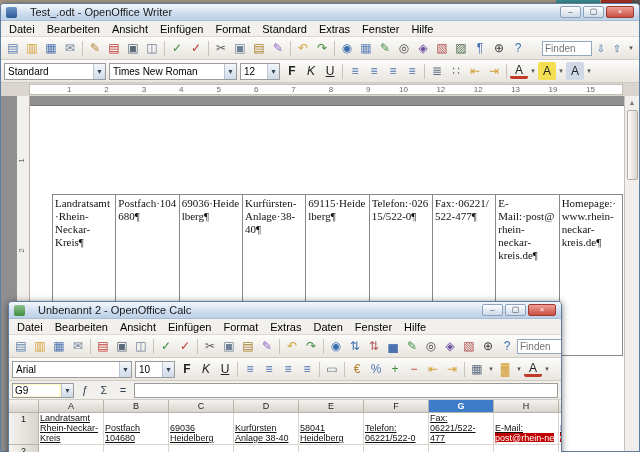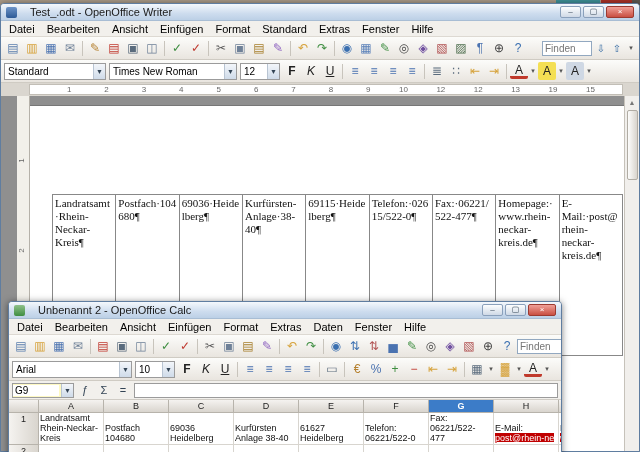--- a/index.html
+++ b/index.html
@@ -103,21 +103,21 @@
   .col-h { flex:0 0 65px; background:linear-gradient(#f5f3f0,#d9d5ce); border-right:1px solid #b7b3ab;
            border-bottom:1px solid #b7b3ab; font-size:9px; text-align:center; line-height:12px; color:#222; }
   .col-h.selected { background:#3c7cc8; color:#fff; font-weight:bold; }
   .grid-row { display:flex; }
   .row-h { flex:0 0 30px; background:linear-gradient(90deg,#f5f3f0,#d9d5ce);
            border-right:1px solid #b7b3ab; border-bottom:1px solid #b7b3ab;
            font-size:9px; text-align:center; color:#222; padding-top:1px; }
   .cell { flex:0 0 65px; border-right:1px solid #d8d5cf; border-bottom:1px solid #d8d5cf;
           font-size:9px; line-height:10px; padding:0 1px 1px; display:flex; flex-direction:column;
           justify-content:flex-end; overflow:visible; color:#111; }
-  .cell-text { white-space:pre-line; }
+  .cell-text { white-space:pre-line;text-decoration:underline; }
   .cell-link { background:#c00000; color:#fff; text-decoration:underline; width:max-content; max-width:100%;
                overflow:hidden; }
   .cell-link:empty { display:none; }
   .r1 { height:36px; } .r2 { height:12px; } .r3 { height:20px; }
 </style>
 </head>
 <body>
 
 <div class="blob blob-teal"></div>
 <div class="blob blob-red"></div>
@@ -254,22 +254,22 @@
     <div class="page-wrap">
       <div class="page">
         <div class="writer-table">
             <div class="wcell">Landratsamt·Rhein-Neckar-Kreis¶</div>
             <div class="wcell">Postfach·104680¶</div>
             <div class="wcell">69036·Heidelberg¶</div>
             <div class="wcell">Kurfürsten-Anlage·38-40¶</div>
             <div class="wcell">69115·Heidelberg¶</div>
             <div class="wcell">Telefon:·02615/522-0¶</div>
             <div class="wcell">Fax:·06221/522-477¶</div>
+            <div class="wcell">E-Mail:·post@rhein-neckar-kreis.de¶</div>
             <div class="wcell">Homepage:·www.rhein-neckar-kreis.de¶</div>
-            <div class="wcell">E-Mail:·post@rhein-neckar-kreis.de¶</div>
           </div>
       </div>
     </div>
     <div class="vscroll">
       <span class="scroll-arrow">▲</span>
       <span class="scroll-thumb"></span>
     </div>
   </div>
 </div>
 
@@ -418,21 +418,21 @@
           <span class="cell-text">69036
 Heidelberg</span>
 
         </span>
           <span class="cell">
           <span class="cell-text">Kurfürsten
 Anlage 38-40</span>
 
         </span>
           <span class="cell">
-          <span class="cell-text">61627
+          <span class="cell-text">58041
 Heidelberg</span>
 
         </span>
           <span class="cell">
           <span class="cell-text">Telefon:
 06221/522-0</span>
 
         </span>
           <span class="cell">
           <span class="cell-text">Fax:

